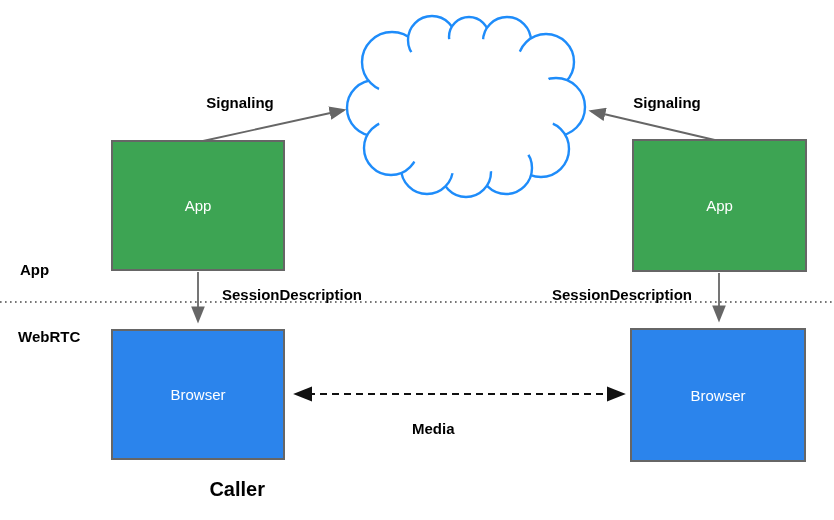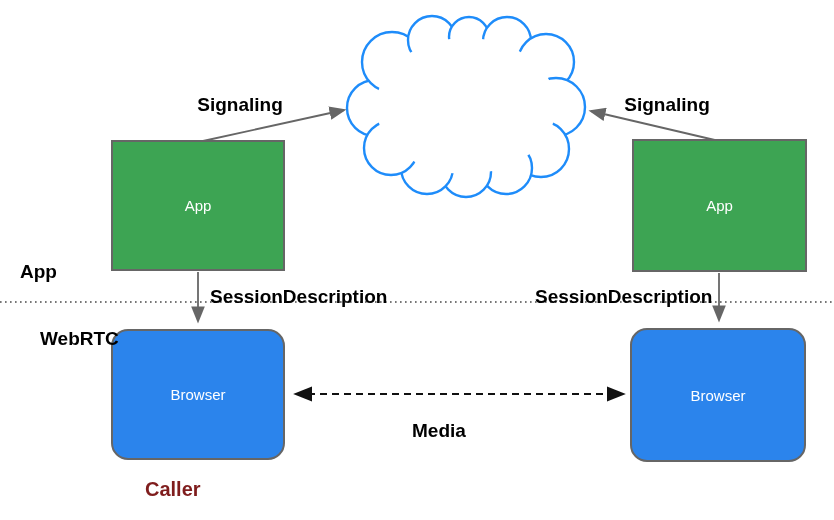--- a/index.html
+++ b/index.html
@@ -12,41 +12,41 @@
   }
   .canvas svg{position:absolute;left:0;top:0;}
   .box{
     position:absolute;
     border:2px solid #666666;
     box-sizing:border-box;
     display:flex;align-items:center;justify-content:center;
     color:#ffffff;font-size:15px;font-weight:400;
   }
   .app-box{background:#3da453;}
-  .browser-box{background:#2b84ec;border-radius:17px;}
+  .browser-box{background:#2b84ec;}
   .box-caller-app{left:111px;top:140px;width:174px;height:131px;}
   .box-callee-app{left:632px;top:139px;width:175px;height:133px;}
   .box-caller-browser{left:111px;top:329px;width:174px;height:131px;}
   .box-callee-browser{left:630px;top:328px;width:176px;height:134px;}
   .lbl{
     position:absolute;
-    font-size:19px;font-weight:700;color:#000000;
+    font-size:15px;font-weight:700;color:#000000;
     white-space:nowrap;
   }
   .lbl-signaling-left{left:197px;top:94px;width:86px;text-align:center;}
   .lbl-signaling-right{left:624px;top:94px;width:86px;text-align:center;}
   .lbl-session-left{left:210px;top:286px;width:164px;text-align:center;}
   .lbl-session-right{left:535px;top:286px;width:174px;text-align:center;}
   .lbl-media{left:412px;top:420px;width:100px;text-align:left;}
   .lbl-layer-app{left:20px;top:261px;}
-  .lbl-layer-webrtc{left:18px;top:328px;margin-left:22px;}
+  .lbl-layer-webrtc{left:18px;top:328px;}
   .caption{
     position:absolute;
-    font-size:20px;font-weight:700;color:#7f1d1d;
-    text-align:left;white-space:nowrap;
+    font-size:20px;font-weight:700;color:#000000;
+    text-align:right;white-space:nowrap;
   }
   .caption-caller{left:145px;top:478px;width:120px;}
   .caption-callee{left:658px;top:477px;width:120px;}
   .cloud-circle{fill:#ffffff;stroke:#1e8cfa;stroke-width:2.4;}
   .cloud-cover{fill:#ffffff;stroke:none;}
   .edge{stroke:#666666;stroke-width:1.8;fill:none;}
   .media-edge{stroke:#111111;stroke-width:2;stroke-dasharray:7 5;fill:none;}
   .dotted-divider{stroke:#777777;stroke-width:1.8;stroke-dasharray:1.6 3.4;fill:none;}
 </style>
 </head>

